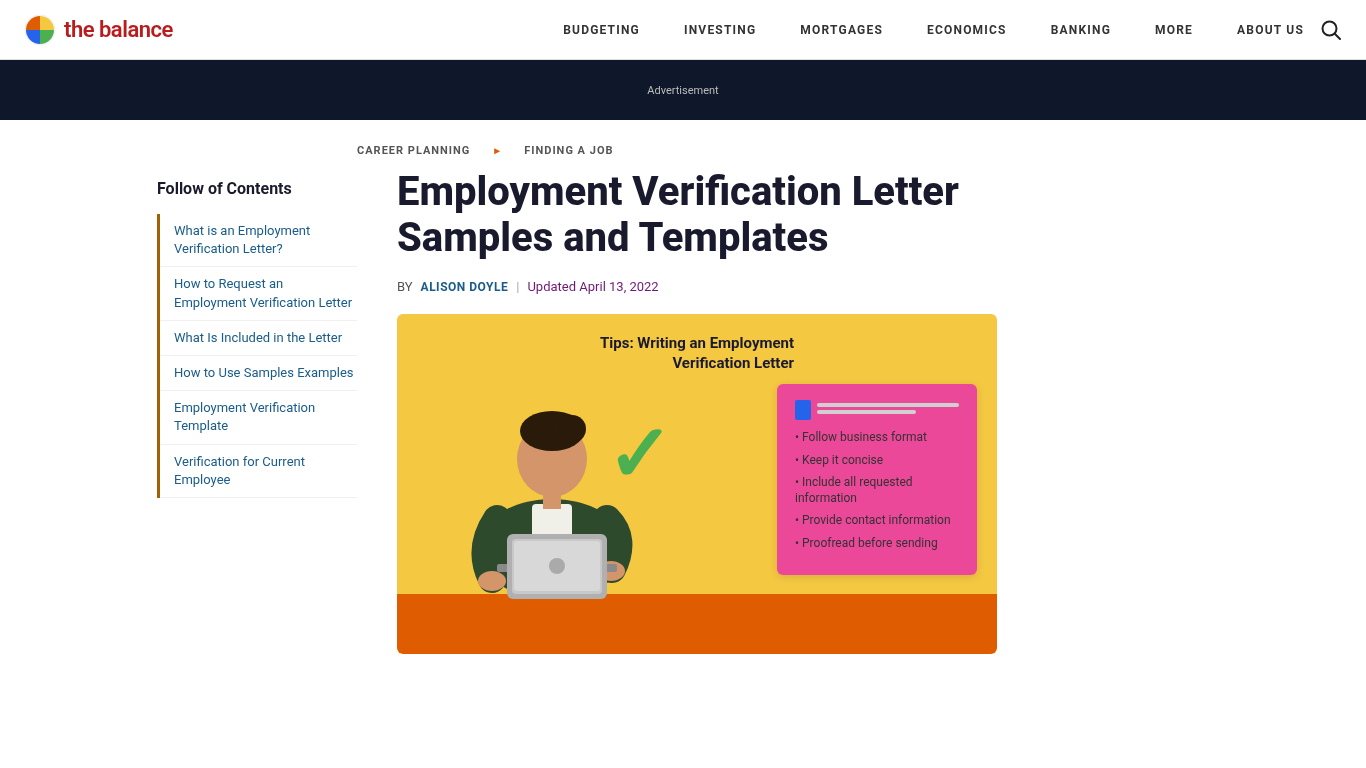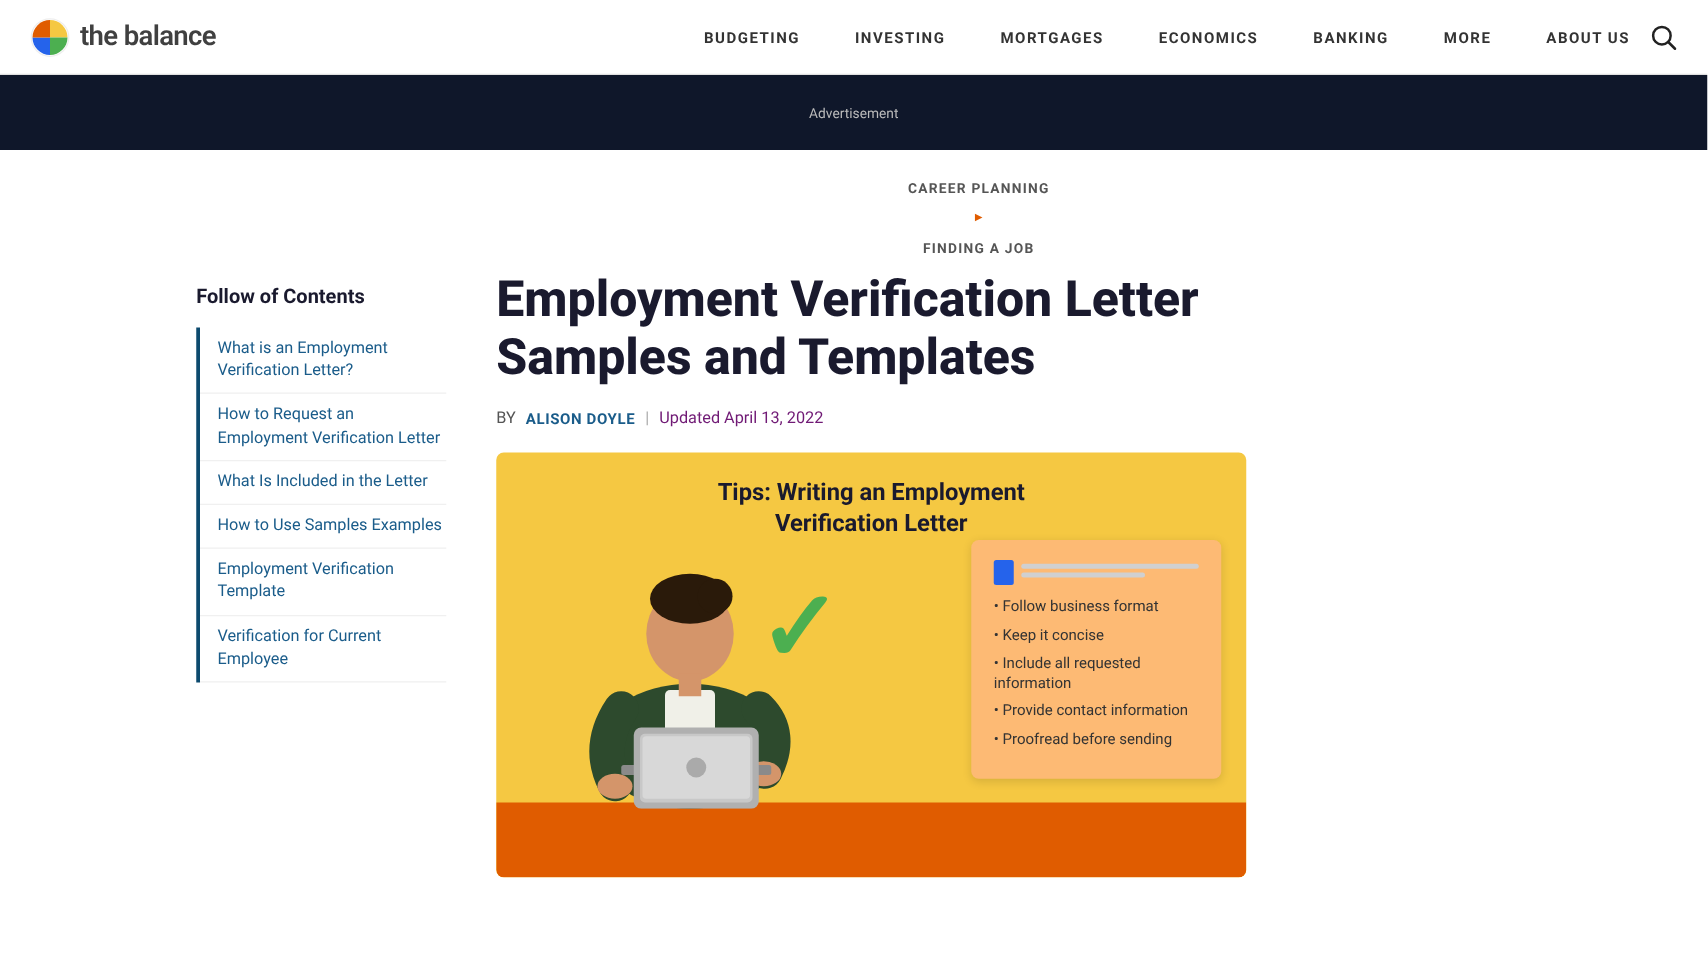--- a/index.html
+++ b/index.html
@@ -22,21 +22,21 @@
       min-width: 200px;
     }
     .logo-icon {
       width: 32px;
       height: 32px;
       flex-shrink: 0;
     }
     .logo-text {
       font-size: 22px;
       font-weight: 600;
-      color: #404040;
+      color: #b91c1c;
       letter-spacing: -0.5px;
     }
     .nav {
       display: flex;
       align-items: center;
       gap: 44px;
       margin-left: auto;
       margin-right: 16px;
     }
     .nav-item {
@@ -60,24 +60,23 @@
     .main-wrapper {
       max-width: 1100px;
       margin: 0 auto;
       padding: 0 24px;
     }
 
     
     .breadcrumb {
       display: flex;
       align-items: center;
-      gap: 12px;
+      gap: 22px;
       padding: 24px 0 12px 0;
       margin-left: 200px;
-      flex-direction: column;
     }
     .breadcrumb-item {
       font-size: 11px;
       font-weight: 700;
       letter-spacing: 1px;
       text-transform: uppercase;
       color: #555;
       text-decoration: none;
     }
     .breadcrumb-arrow {
@@ -100,21 +99,21 @@
       padding-top: 10px;
     }
     .toc-title {
       font-size: 16px;
       font-weight: 700;
       color: #1a1a2e;
       margin-bottom: 16px;
     }
     .toc-list {
       list-style: none;
-      border-left: 3px solid #0c4a6e;
+      border-left: 3px solid #a16207;
     }
     .toc-list li {
       padding: 8px 0 8px 14px;
       border-bottom: 1px solid #f0f0f0;
     }
     .toc-list li a {
       font-size: 13px;
       color: #1a5c8a;
       text-decoration: none;
       line-height: 1.4;
@@ -164,35 +163,35 @@
       overflow: hidden;
       position: relative;
       display: flex;
       align-items: stretch;
     }
     .hero-title-box {
       position: absolute;
       top: 20px;
       left: 50%;
       transform: translateX(-50%);
-      text-align: center;
-      font-weight: 700;
-      font-size: 19px;
+      text-align: right;
+      font-weight: 700;
+      font-size: 15px;
       color: #1a1a2e;
       white-space: nowrap;
       line-height: 1.3;
     }
     .hero-title-box span { display: block; }
 
     
     .checklist-card {
       position: absolute;
       right: 20px;
       top: 70px;
-      background: #fdba74;
+      background: #ec4899;
       border-radius: 6px;
       padding: 16px 18px;
       width: 200px;
       box-shadow: 0 2px 8px rgba(0,0,0,0.12);
     }
     .checklist-card-header {
       display: flex;
       align-items: center;
       gap: 6px;
       margin-bottom: 10px;

